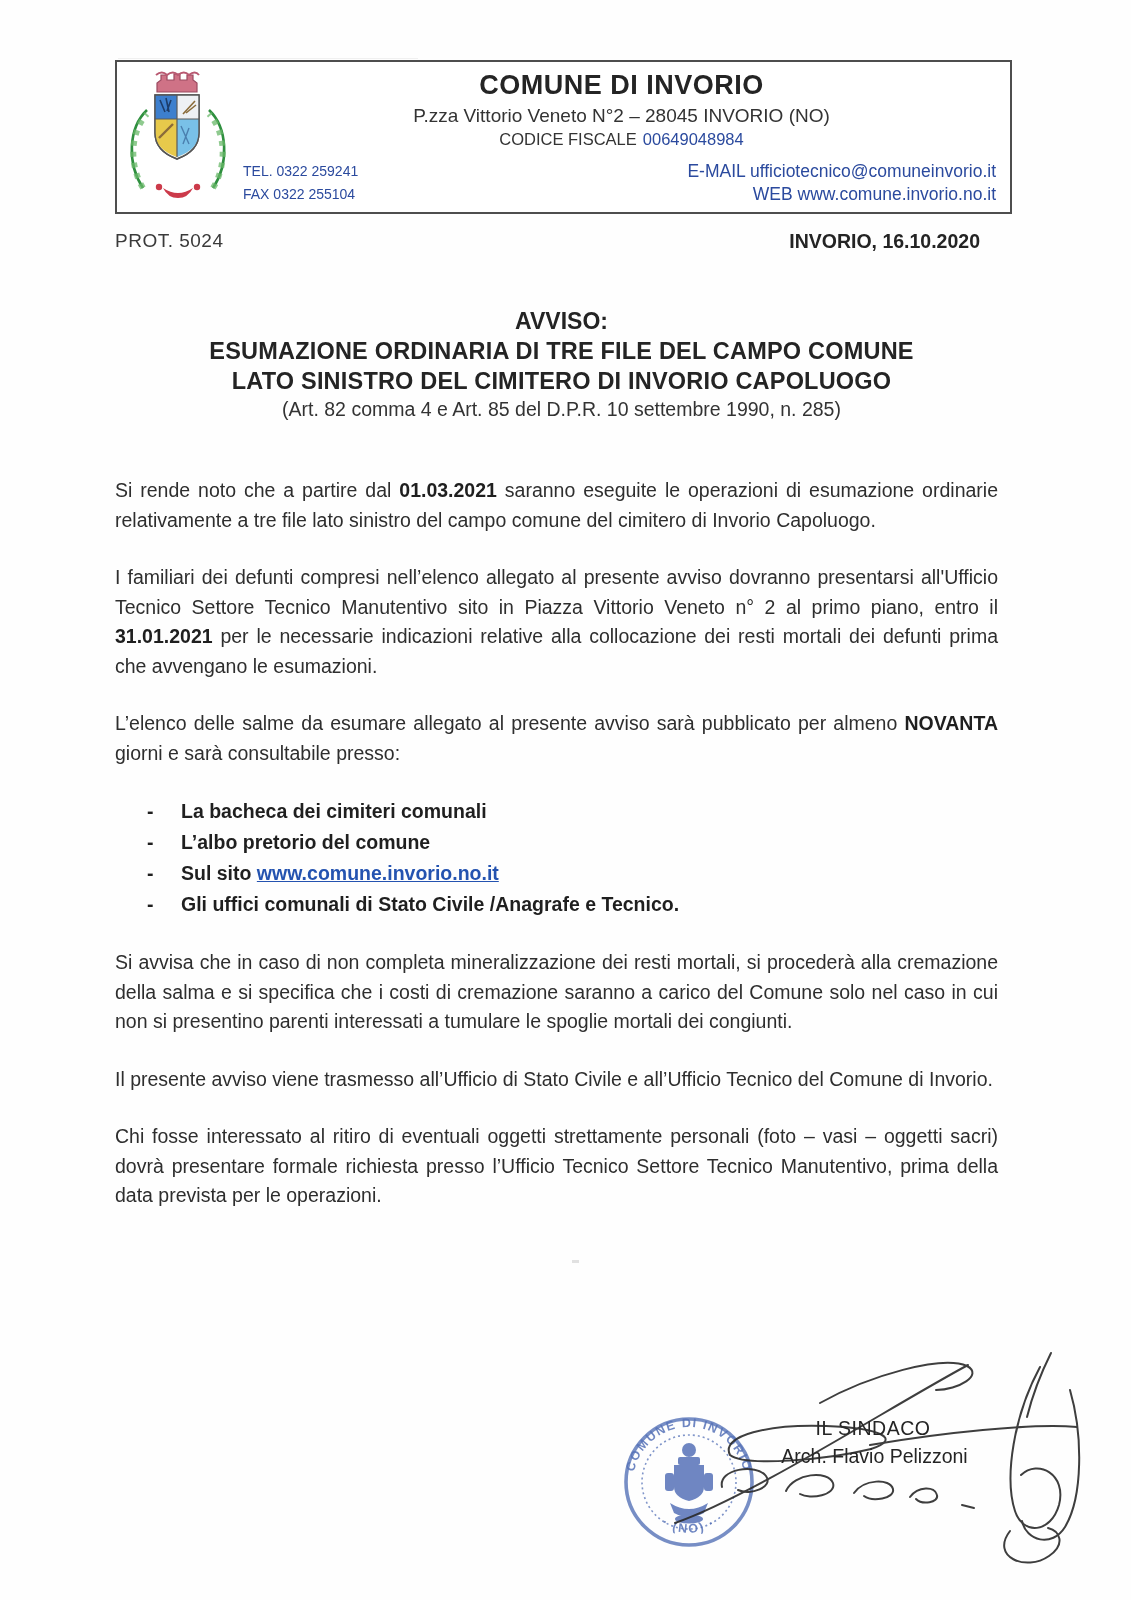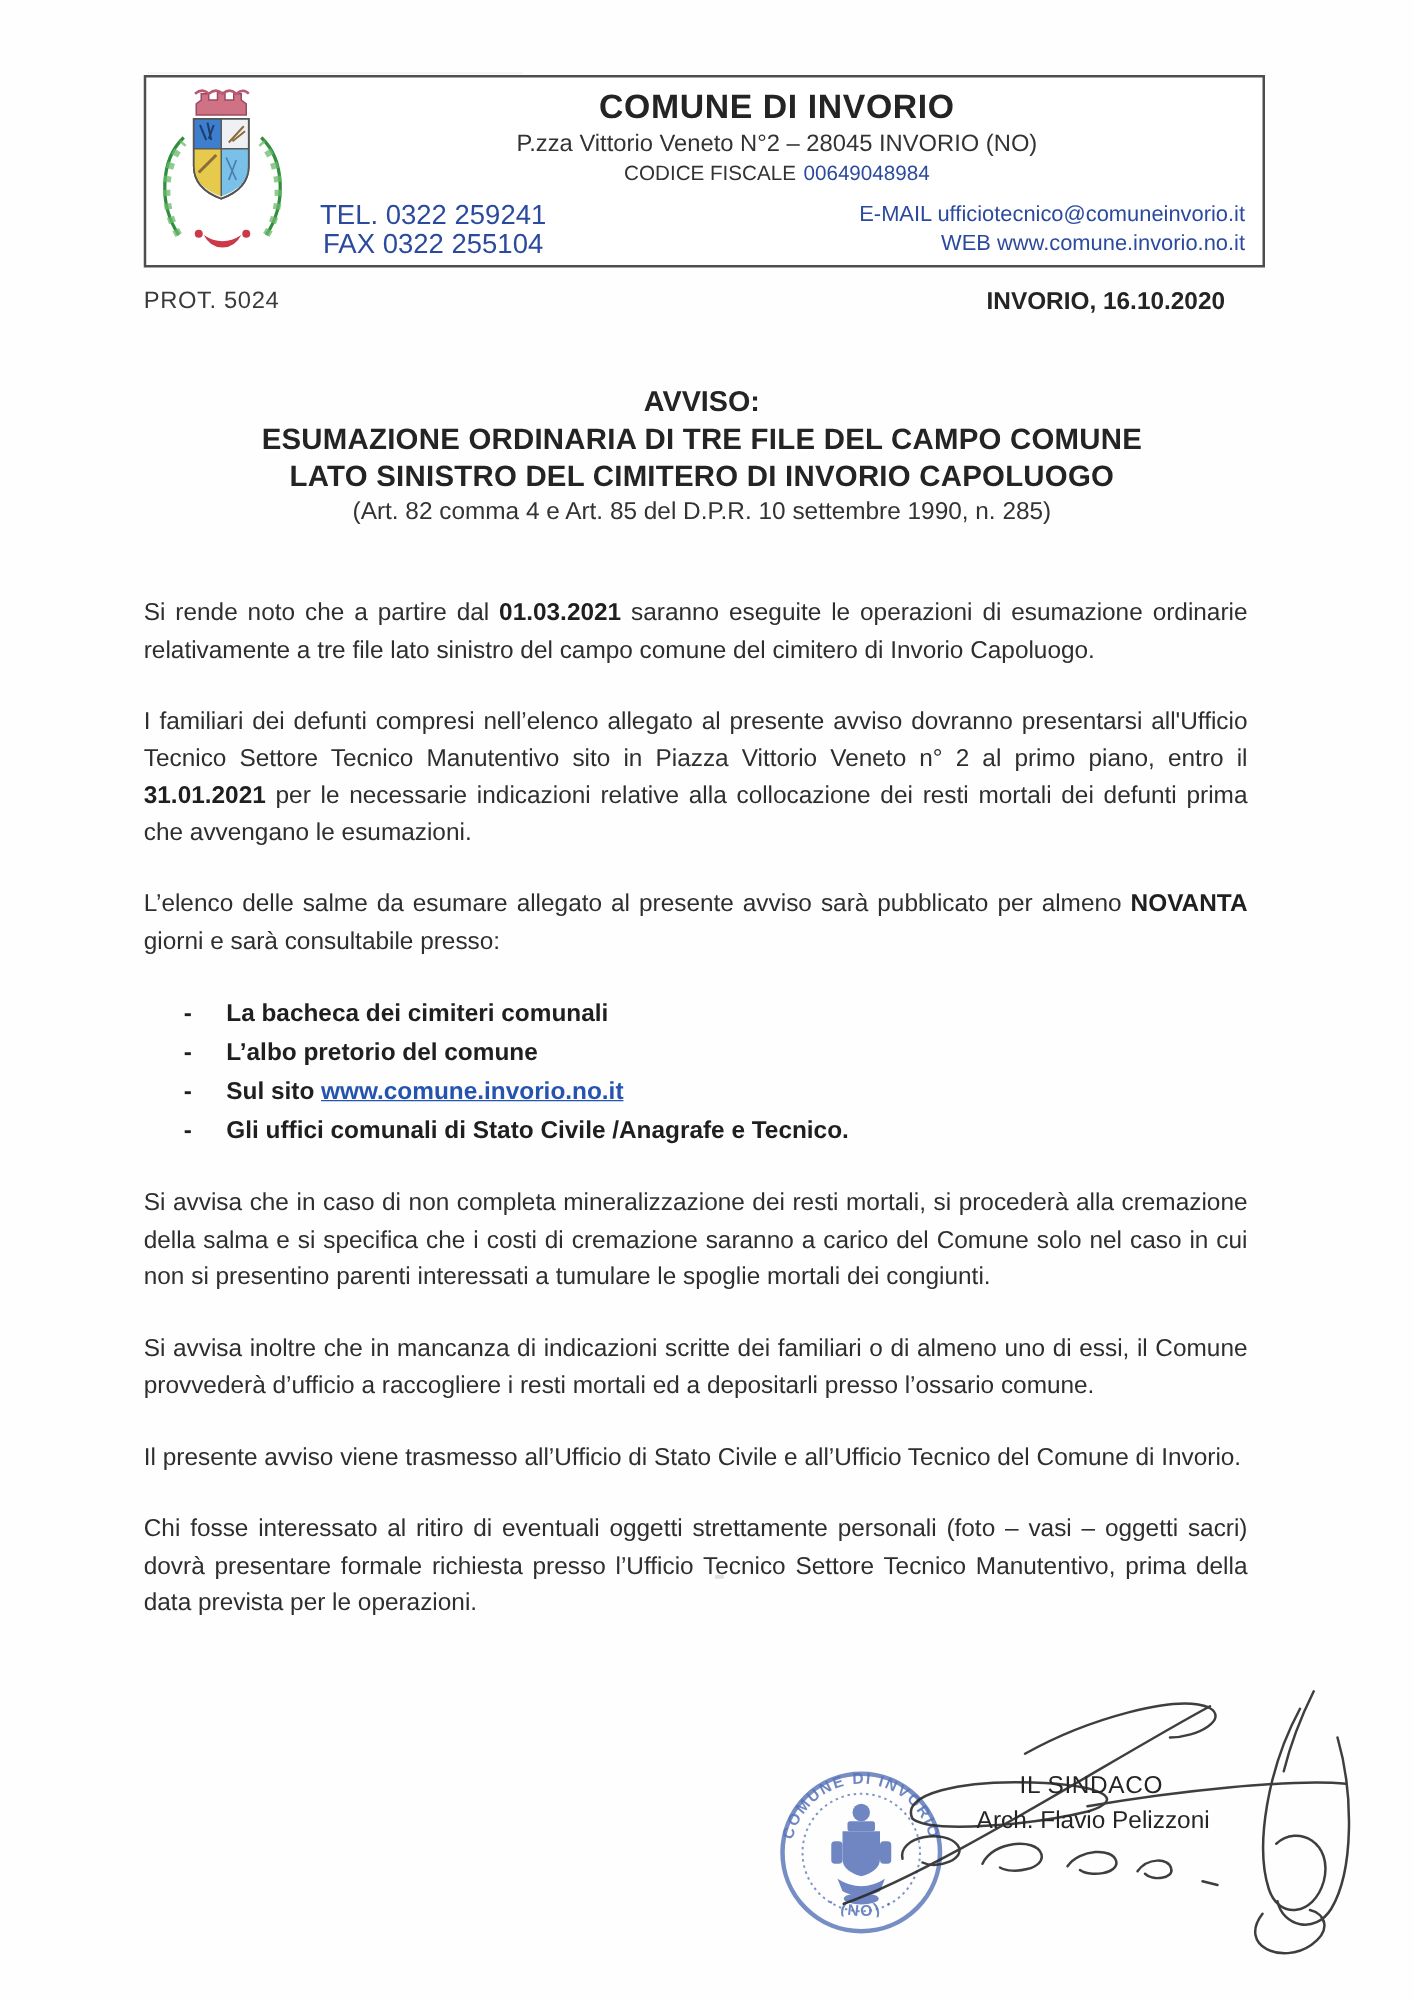--- a/index.html
+++ b/index.html
@@ -18,21 +18,21 @@
   .header-box{
     position:absolute;left:115px;top:60px;width:893px;height:150px;
     border:2px solid #4e4e4e;background:#fff;
   }
   .logo{position:absolute;left:6px;top:4px;width:110px;height:142px;}
   .head-center{position:absolute;left:120px;right:4px;top:8px;text-align:center;}
   .muni-name{font-size:27px;font-weight:bold;letter-spacing:.5px;color:#242424;}
   .muni-addr{font-size:19px;margin-top:4px;color:#333;}
   .muni-cf{font-size:16.5px;margin-top:3px;color:#333;}
   .muni-cf .cf-val{color:var(--accent-blue);margin-left:6px;}
-  .head-left{position:absolute;left:126px;bottom:6px;font-size:22px;line-height:23px;color:var(--accent-blue);text-align:center;margin-left:13px;}
+  .head-left{position:absolute;left:126px;bottom:6px;font-size:14px;line-height:23px;color:var(--accent-blue);text-align:left;}
   .head-right{position:absolute;right:14px;bottom:6px;font-size:17.5px;line-height:23px;color:var(--accent-blue);text-align:right;}
   
   .meta-row{position:absolute;left:115px;top:230px;width:893px;display:flex;justify-content:space-between;}
   .prot{font-size:19px;color:#3a3a3a;letter-spacing:.5px;}
   .place-date{font-size:19.5px;font-weight:bold;color:#242424;padding-right:28px;}
   
   .title-block{position:absolute;left:115px;top:306px;width:893px;text-align:center;color:#242424;}
   .title-block .t1{font-size:23px;font-weight:bold;line-height:30px;}
   .title-block .t2,.title-block .t3{font-size:23.5px;font-weight:bold;line-height:30px;letter-spacing:.2px;}
   .title-block .sub{font-size:19.5px;margin-top:2px;color:#333;font-weight:normal;}
@@ -128,21 +128,20 @@
 
   <ul class="notice-list">
     <li><span class="marker">-</span><span>La bacheca dei cimiteri comunali</span></li>
     <li><span class="marker">-</span><span>L’albo pretorio del comune</span></li>
     <li><span class="marker">-</span><span>Sul sito </span><a href="#" class="doc-link">www.comune.invorio.no.it</a></li>
     <li><span class="marker">-</span><span>Gli uffici comunali di Stato Civile /Anagrafe e Tecnico.</span></li>
   </ul>
 
   <p>Si avvisa che in caso di non completa mineralizzazione dei resti mortali, si procederà alla cremazione della salma e si specifica che i costi di cremazione saranno a carico del Comune solo nel caso in cui non si presentino parenti interessati a tumulare le spoglie mortali dei congiunti.</p>
 
-  <p>Si avvisa inoltre che in mancanza di indicazioni scritte dei familiari o di almeno uno di essi, il Comune provvederà d’ufficio a raccogliere i resti mortali ed a depositarli presso l’ossario comune.</p>
 
 
   <p>Il presente avviso viene trasmesso all’Ufficio di Stato Civile e all’Ufficio Tecnico del Comune di Invorio.</p>
 
   <p>Chi fosse interessato al ritiro di eventuali oggetti strettamente personali (foto – vasi – oggetti sacri) dovrà presentare formale richiesta presso l’Ufficio Tecnico Settore Tecnico Manutentivo, prima della data prevista per le operazioni.</p>
 </div>
 
 <div class="sig-area">
 
   <svg class="stamp" viewBox="0 0 142 150">

